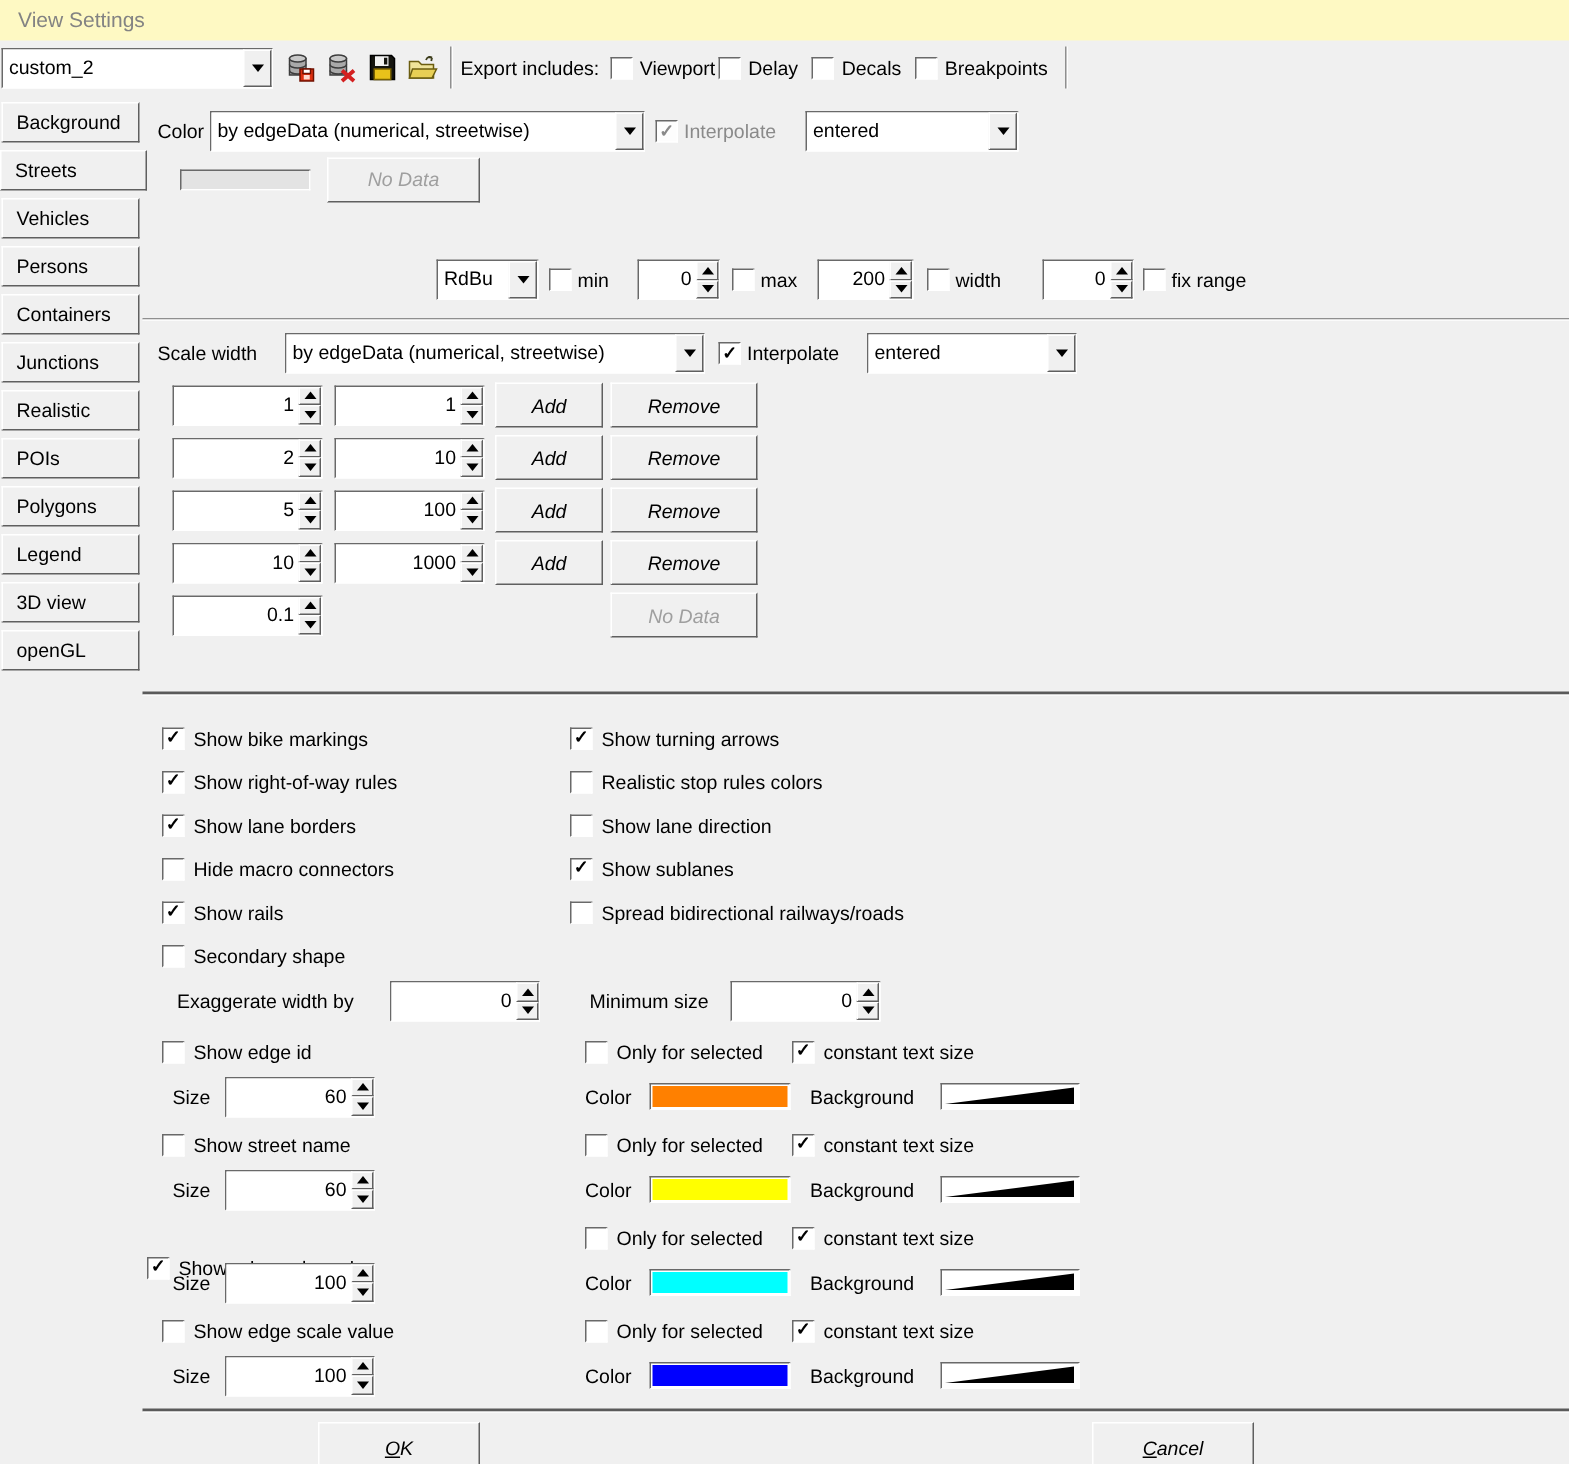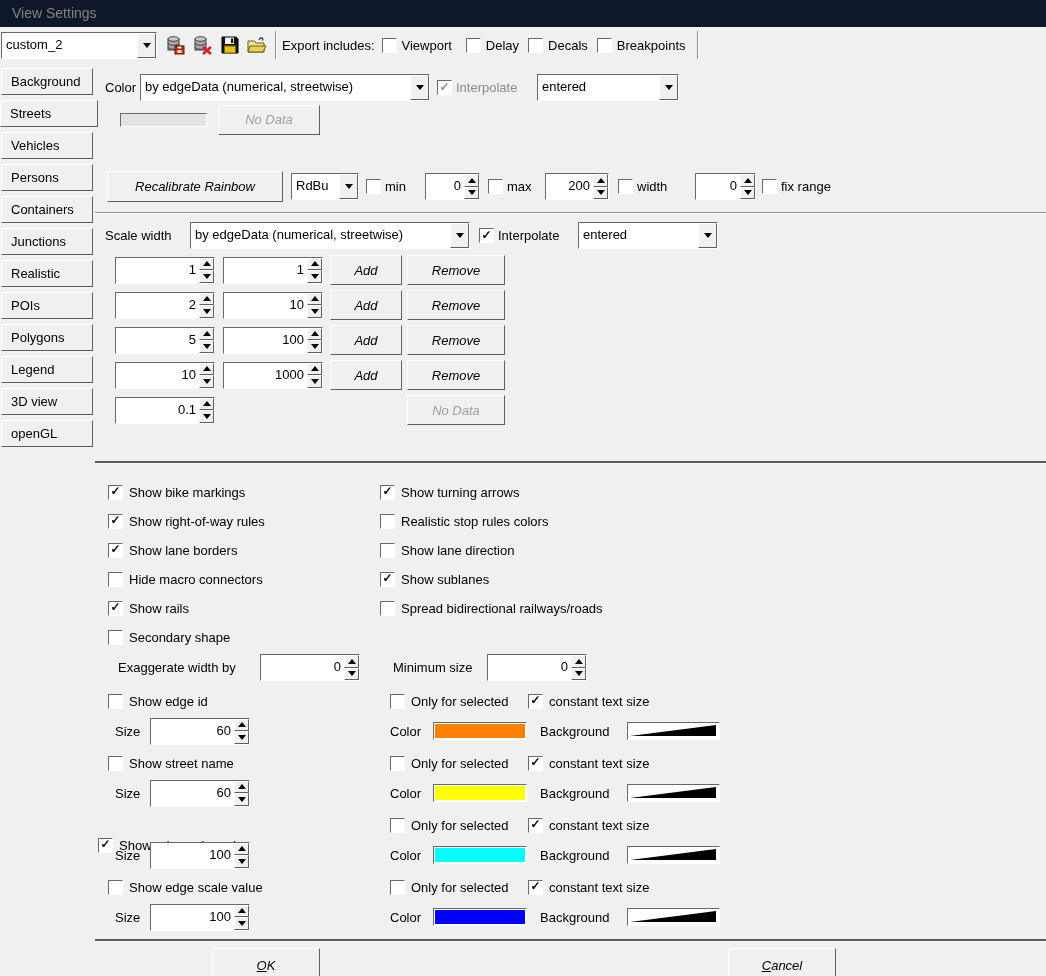--- a/index.html
+++ b/index.html
@@ -1,18 +1,18 @@
 <!DOCTYPE html>
 <html><head>
 <meta charset="utf-8">
 <style>
   html,body{margin:0;padding:0;background:#fff;}
   .canvas{position:relative;width:1046px;height:976px;background:#f0f0f0;overflow:hidden;
           font-family:"Liberation Sans",sans-serif;font-size:13px;color:#000;}
-  .titlebar{position:absolute;left:0;top:0;right:0;height:27px;background:#0f172a;}
+  .titlebar{position:absolute;left:0;top:0;right:0;height:27px;background:#fef9c3;}
   .title{position:absolute;left:12px;top:5px;color:#838383;font-size:14px;white-space:nowrap;}
 
   
   .toolbar{position:absolute;left:0;top:28px;right:0;height:34px;display:flex;align-items:center;}
   .groove-v{width:0;height:28px;border-left:1px solid #8f8f8f;border-right:1px solid #fdfdfd;margin:0 5px;}
   .iconbtn{width:25px;height:25px;display:flex;align-items:center;justify-content:center;margin:0 1px;}
 
   
   .sunken{border:1px solid;border-color:#696969 #ffffff #ffffff #696969;background:#fff;box-sizing:border-box;}
   .combo{display:flex;align-items:stretch;height:27px;}
@@ -60,21 +60,21 @@
 </head>
 <body>
 
 <div class="canvas">
 
   <div class="titlebar">
     <span class="title">View Settings</span>
   </div>
 
   <div class="toolbar">
-    <div class="combo sunken" style="width:156px;margin-left:1px;">
+    <div class="combo sunken" style="width:181px;margin-left:1px;">
       <div class="combo-text">custom_2</div>
       <div class="combo-arrow">
           <i class="tri-down"></i>
         </div>
     </div>
     <span style="width:5px;"></span>
     <div class="iconbtn">
       <svg width="21" height="21" viewBox="0 0 21 21">
         <rect x="3" y="4" width="11" height="11" fill="#a9a9a9" stroke="#3c3c3c"></rect>
         <ellipse cx="8.5" cy="4" rx="5.5" ry="2.3" fill="#c8c8c8" stroke="#3c3c3c"></ellipse>
@@ -106,21 +106,21 @@
       <svg width="22" height="20" viewBox="0 0 22 20">
         <path d="M2 6 H8 L10 8 H18 V17 H2 Z" fill="#efe39a" stroke="#6b5d10"></path>
         <path d="M4 11 H20 L17 17 H2 Z" fill="#e8cf55" stroke="#6b5d10"></path>
         <path d="M13 5 C14 2.5 16 2.5 17 3.5 M17 3.5 l-2.2 -0.4 M17 3.5 l-0.5 2.2" fill="none" stroke="#3c3c1a" stroke-width="1.2"></path>
       </svg>
     </div>
     <div class="groove-v"></div>
     <span class="lbl">Export includes:</span>
     <span style="width:7px;"></span>
     <span class="cb"></span>
-    <span class="lbl" style="margin:0 14px 0 5px;">Viewport</span>
+    <span class="lbl" style="margin:0 2px 0 5px;">Viewport</span>
     <span class="cb"></span>
     <span class="lbl" style="margin:0 9px 0 5px;">Delay</span>
     <span class="cb"></span>
     <span class="lbl" style="margin:0 9px 0 5px;">Decals</span>
     <span class="cb"></span>
     <span class="lbl" style="margin:0 6px 0 5px;">Breakpoints</span>
     <div class="groove-v"></div>
   </div>
 
   <div class="tab" style="top:68px;"><span>Background</span></div>
@@ -167,23 +167,20 @@
   <div class="row" style="left:95px;top:104px;right:0;height:31px;">
     <div class="abs" style="left:25px;">
         <div class="gray-field"></div>
       </div>
     <div class="abs" style="left:123px;">
         <div class="btn disabled" style="width:102px;height:30px;">No Data</div>
       </div>
   </div>
 
   <div class="row" style="left:95px;top:171px;right:0;height:31px;">
-    <div class="abs" style="left:12px;">
-        <div class="btn" style="width:176px;height:31px;">Recalibrate Rainbow</div>
-      </div>
     <div class="abs" style="left:196px;">
       <div class="combo sunken" style="width:68px;">
         <div class="combo-text">RdBu</div>
         <div class="combo-arrow">
             <i class="tri-down"></i>
           </div>
       </div>
     </div>
     <div class="abs" style="left:271px;">
         <span class="cb"></span>

